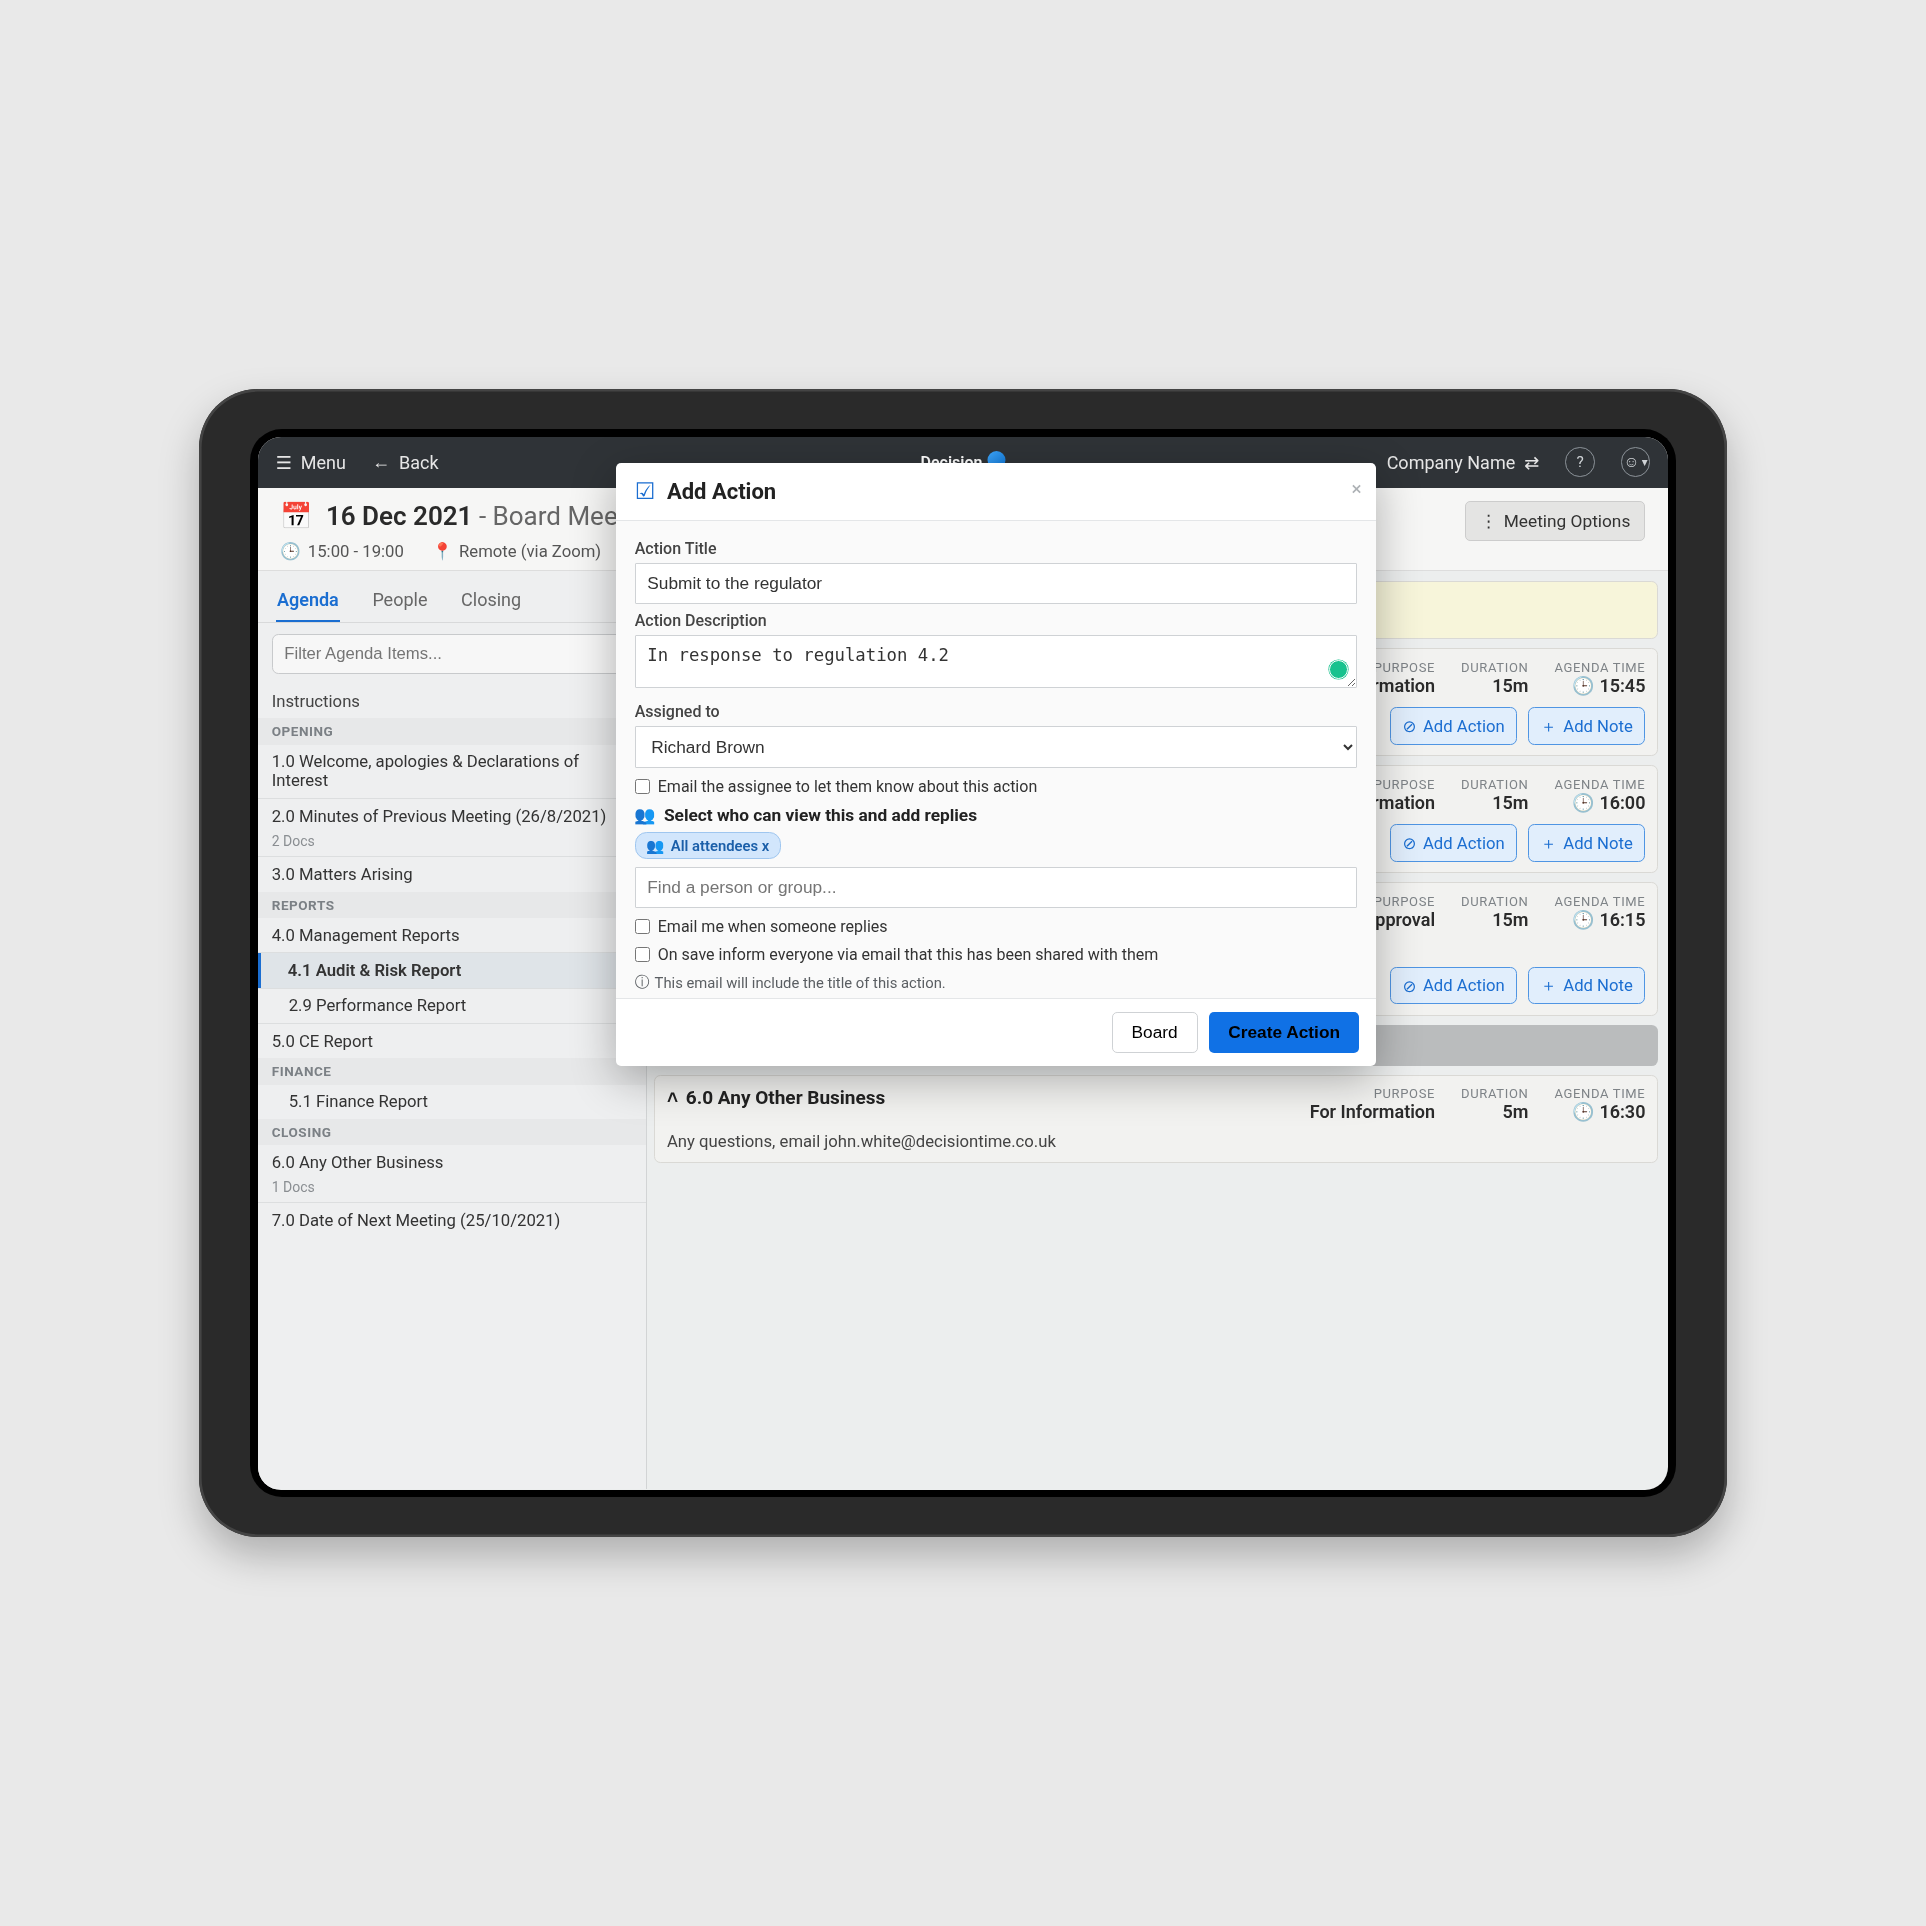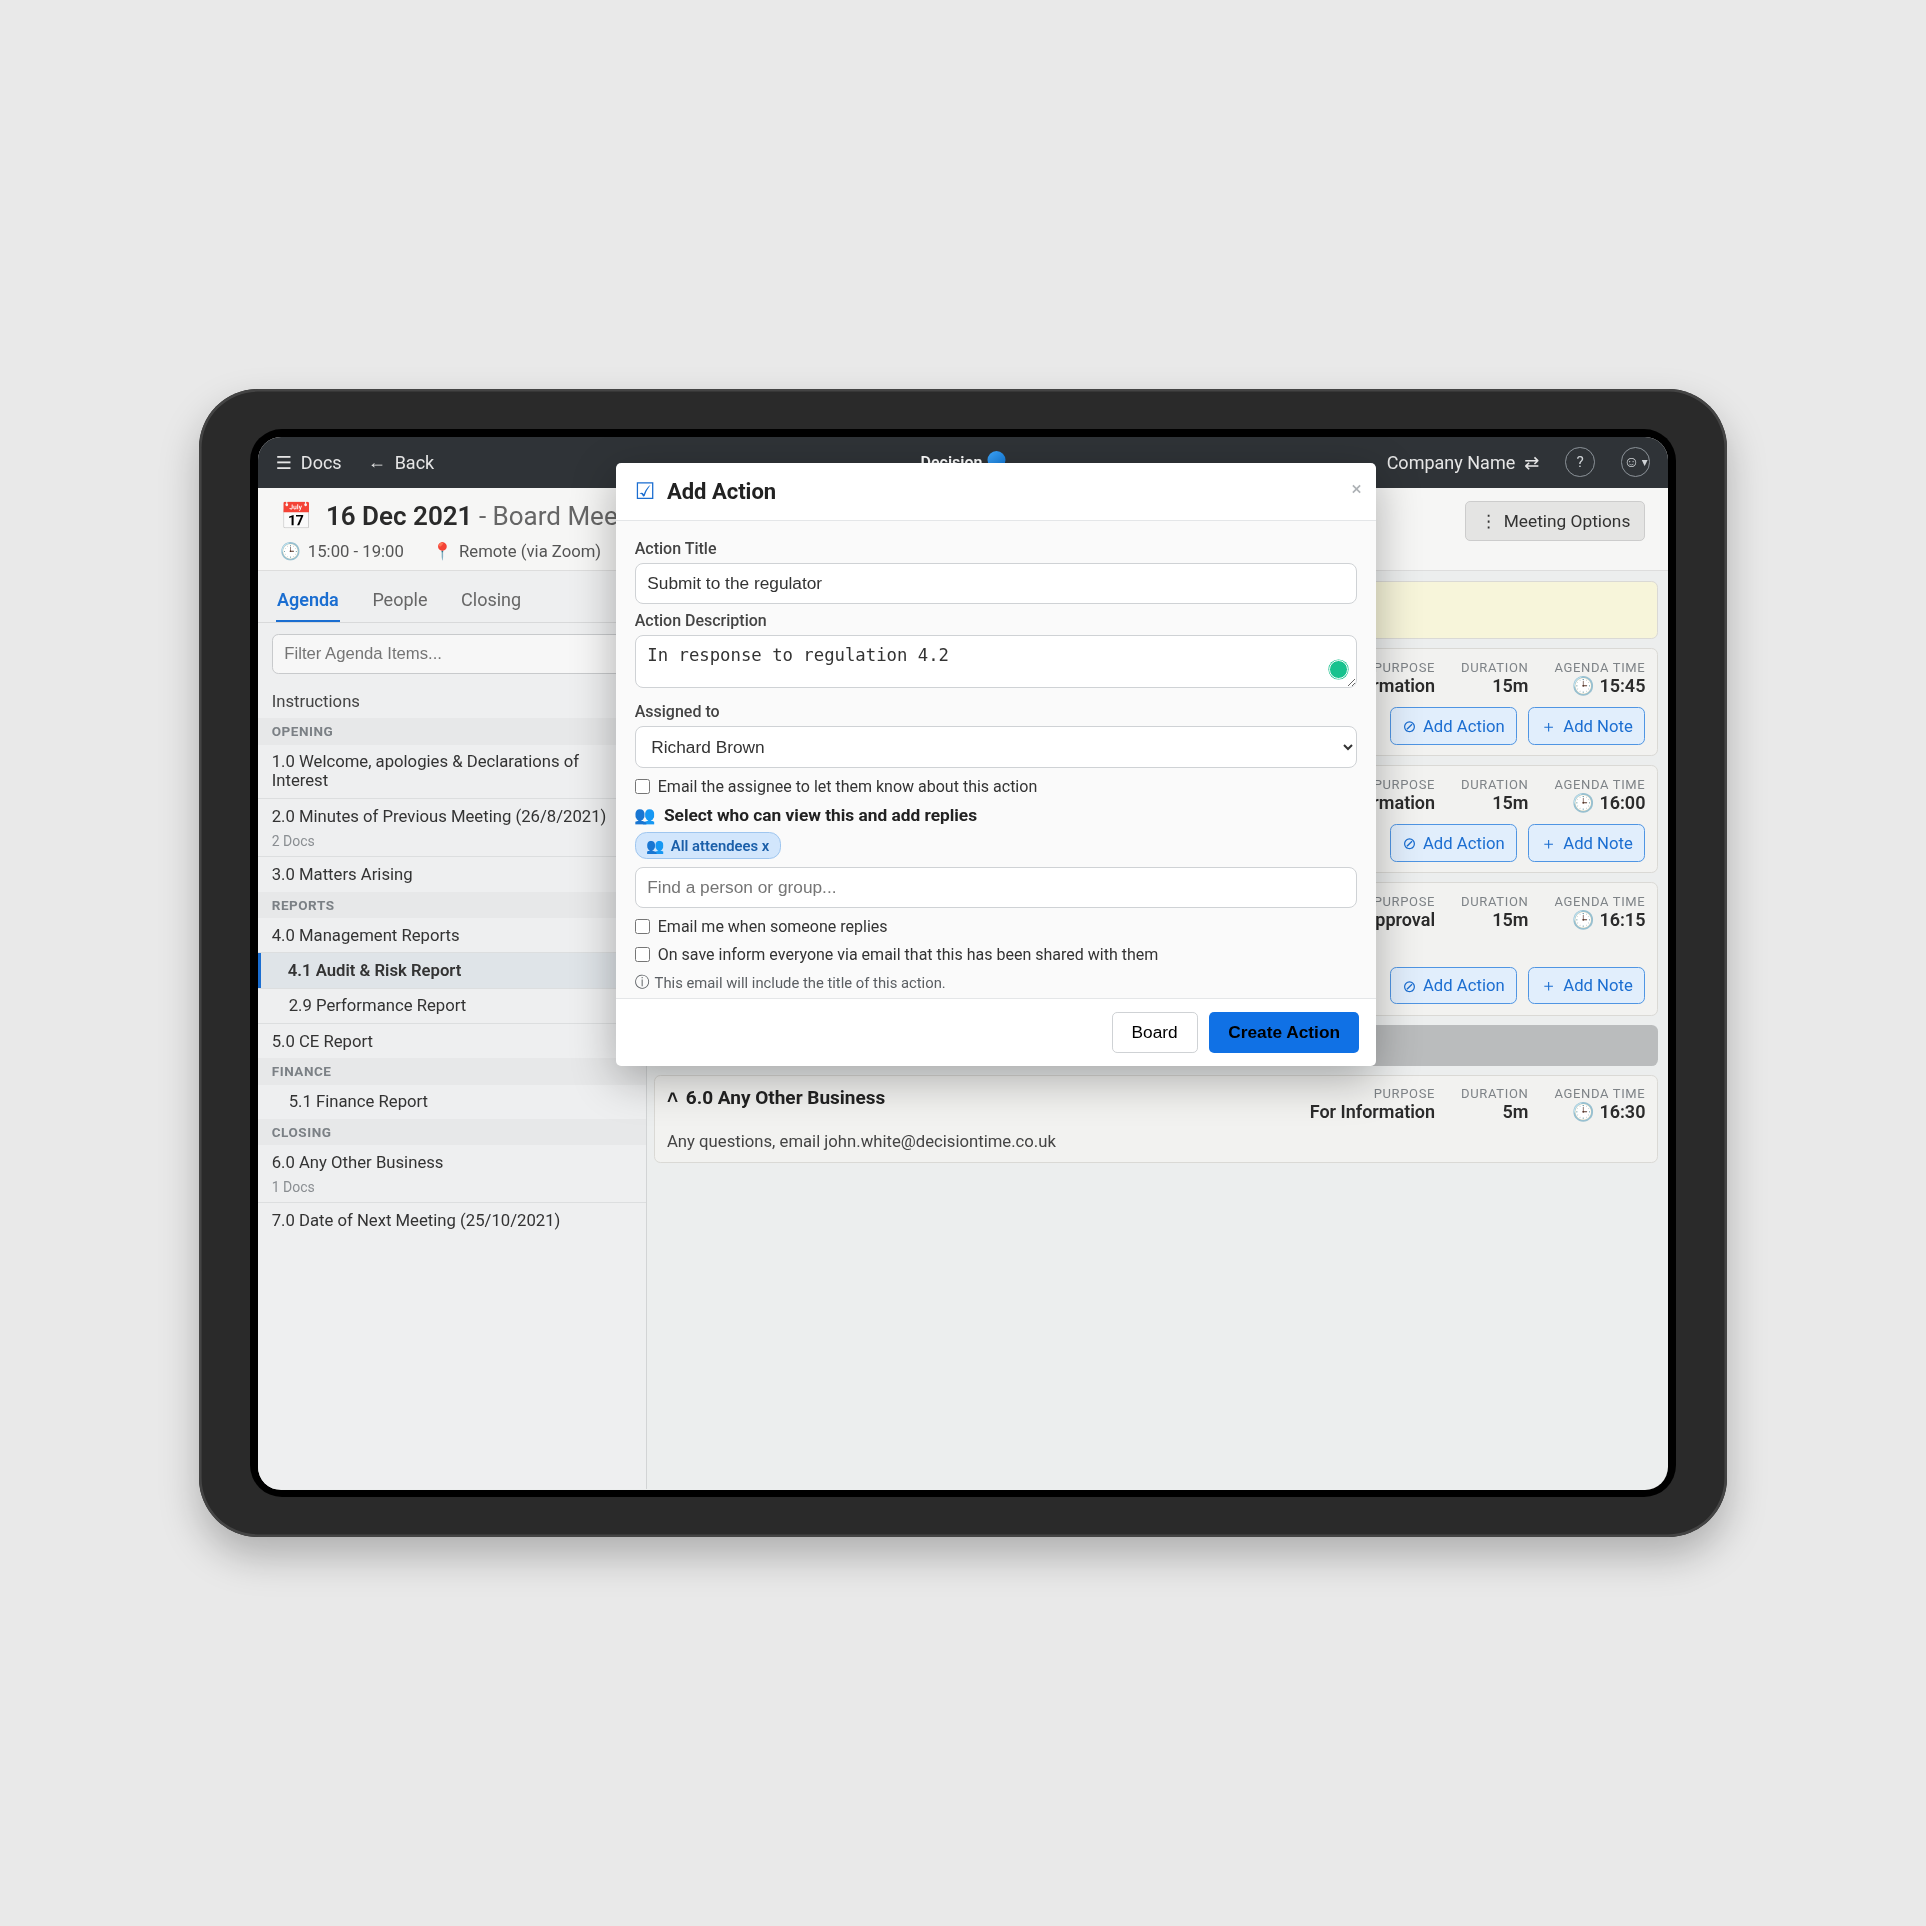--- a/index.html
+++ b/index.html
@@ -135,21 +135,21 @@
     font-size: 17.3px;
     display:flex; flex-direction:column;
   }
   .modal-header { display:flex; align-items:center; gap:11.6px; padding: 15.4px 19px; position:relative;}
   .modal-header .icon { color:#1b6ed1; font-size:23px;}
   .modal-header h2 { font-size:22px; font-weight:700;}
   .modal-header .close { position:absolute; right:14px; top:14px; font-size:19px; color:#adb1b5; cursor:pointer;}
   .modal-body { border-top:0.6px solid #e4e6e8; padding: 11.6px 19px 6.4px; background:#fafafa;}
   .fld-label { font-size:16px; color:#444; margin:6.4px 0 5.1px; font-weight:500;}
   .txt-input, .txt-area, .sel {
-    width:100%; border:0.6px solid #cfd2d5; border-radius:8px;
+    width:100%; border:0.6px solid #cfd2d5; border-radius:1px;
     background:#fff; padding:9px 11.6px; font-size:17.3px; color:#333;
   }
   .txt-area { height:53px; position:relative;}
   .two-col { display:flex; gap:19px; margin-top:3.9px;}
   .two-col > div { flex:1; }
   .date-box { display:flex; align-items:center; gap:7.7px;}
   .date-box .cal-small { color:#666; }
   .chk-line { display:flex; align-items:center; gap:7.7px; font-size:16px; color:#333; margin:9px 0;}
   .chk-line input { width:15.4px; height:15.4px;}
   .section-label { font-weight:700; font-size:17.3px; display:flex; align-items:center; gap:7.7px; margin:9px 0 6.4px;}
@@ -164,21 +164,21 @@
 <body>
 
 <div class="tablet-frame">
 <div class="tablet-inner">
 <div class="screen">
 
   <div class="topbar">
     <div class="left">
       <div class="btn">
         <span>☰</span>
-        <span>Docs</span>
+        <span>Menu</span>
       </div>
       <div class="btn">
         <span>←</span>
         <span>Back</span>
       </div>
     </div>
     <div class="brand">
       <span>Decision</span>
       <span class="logo-shape"></span>
     </div>

